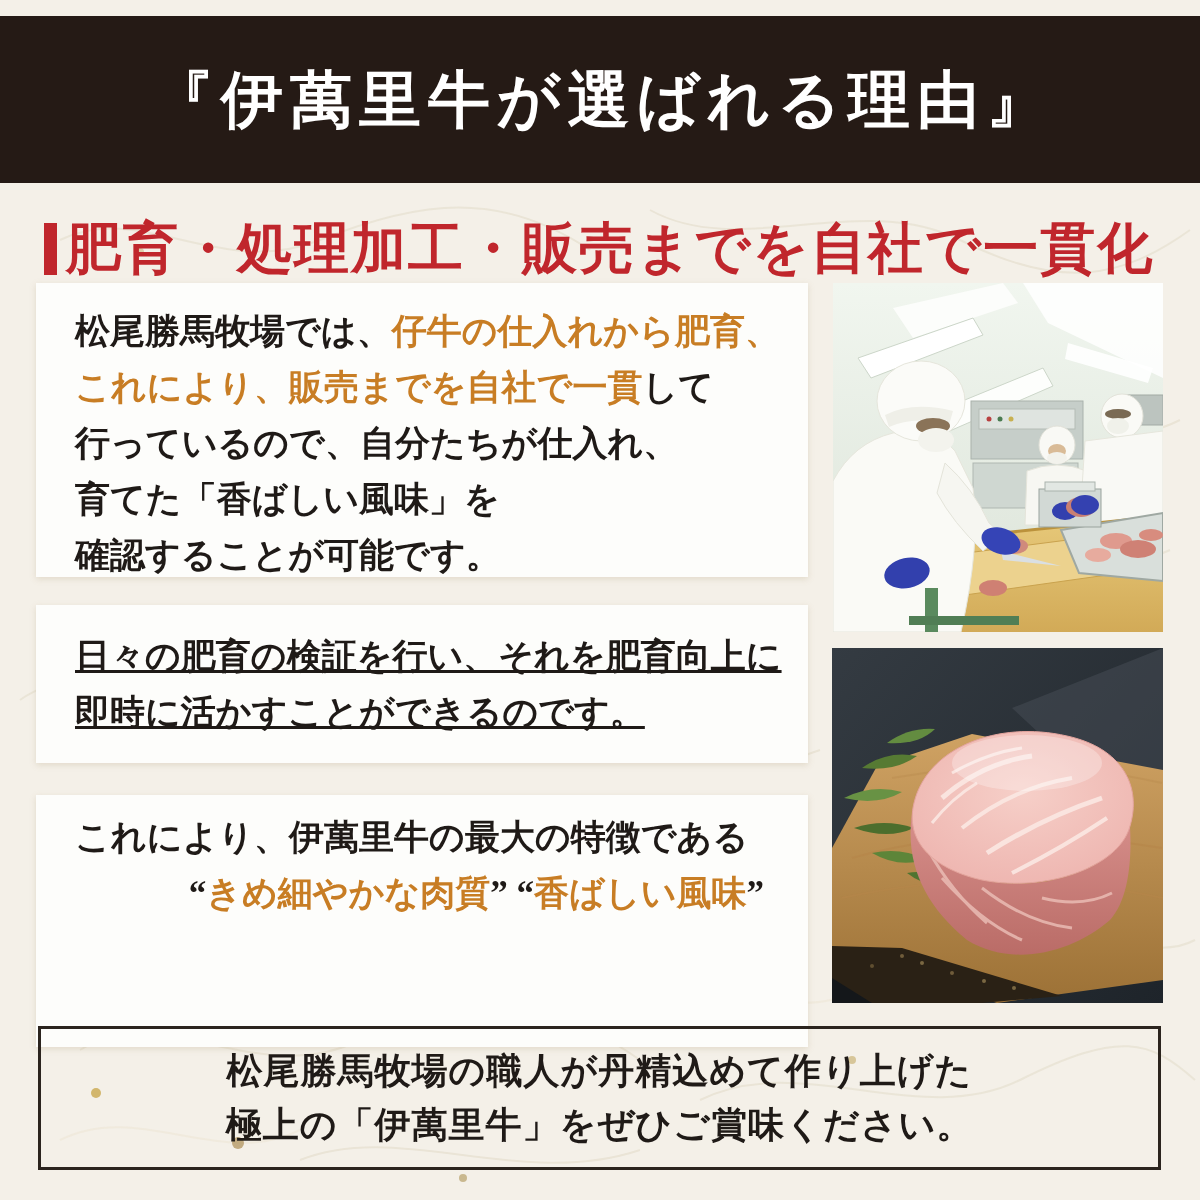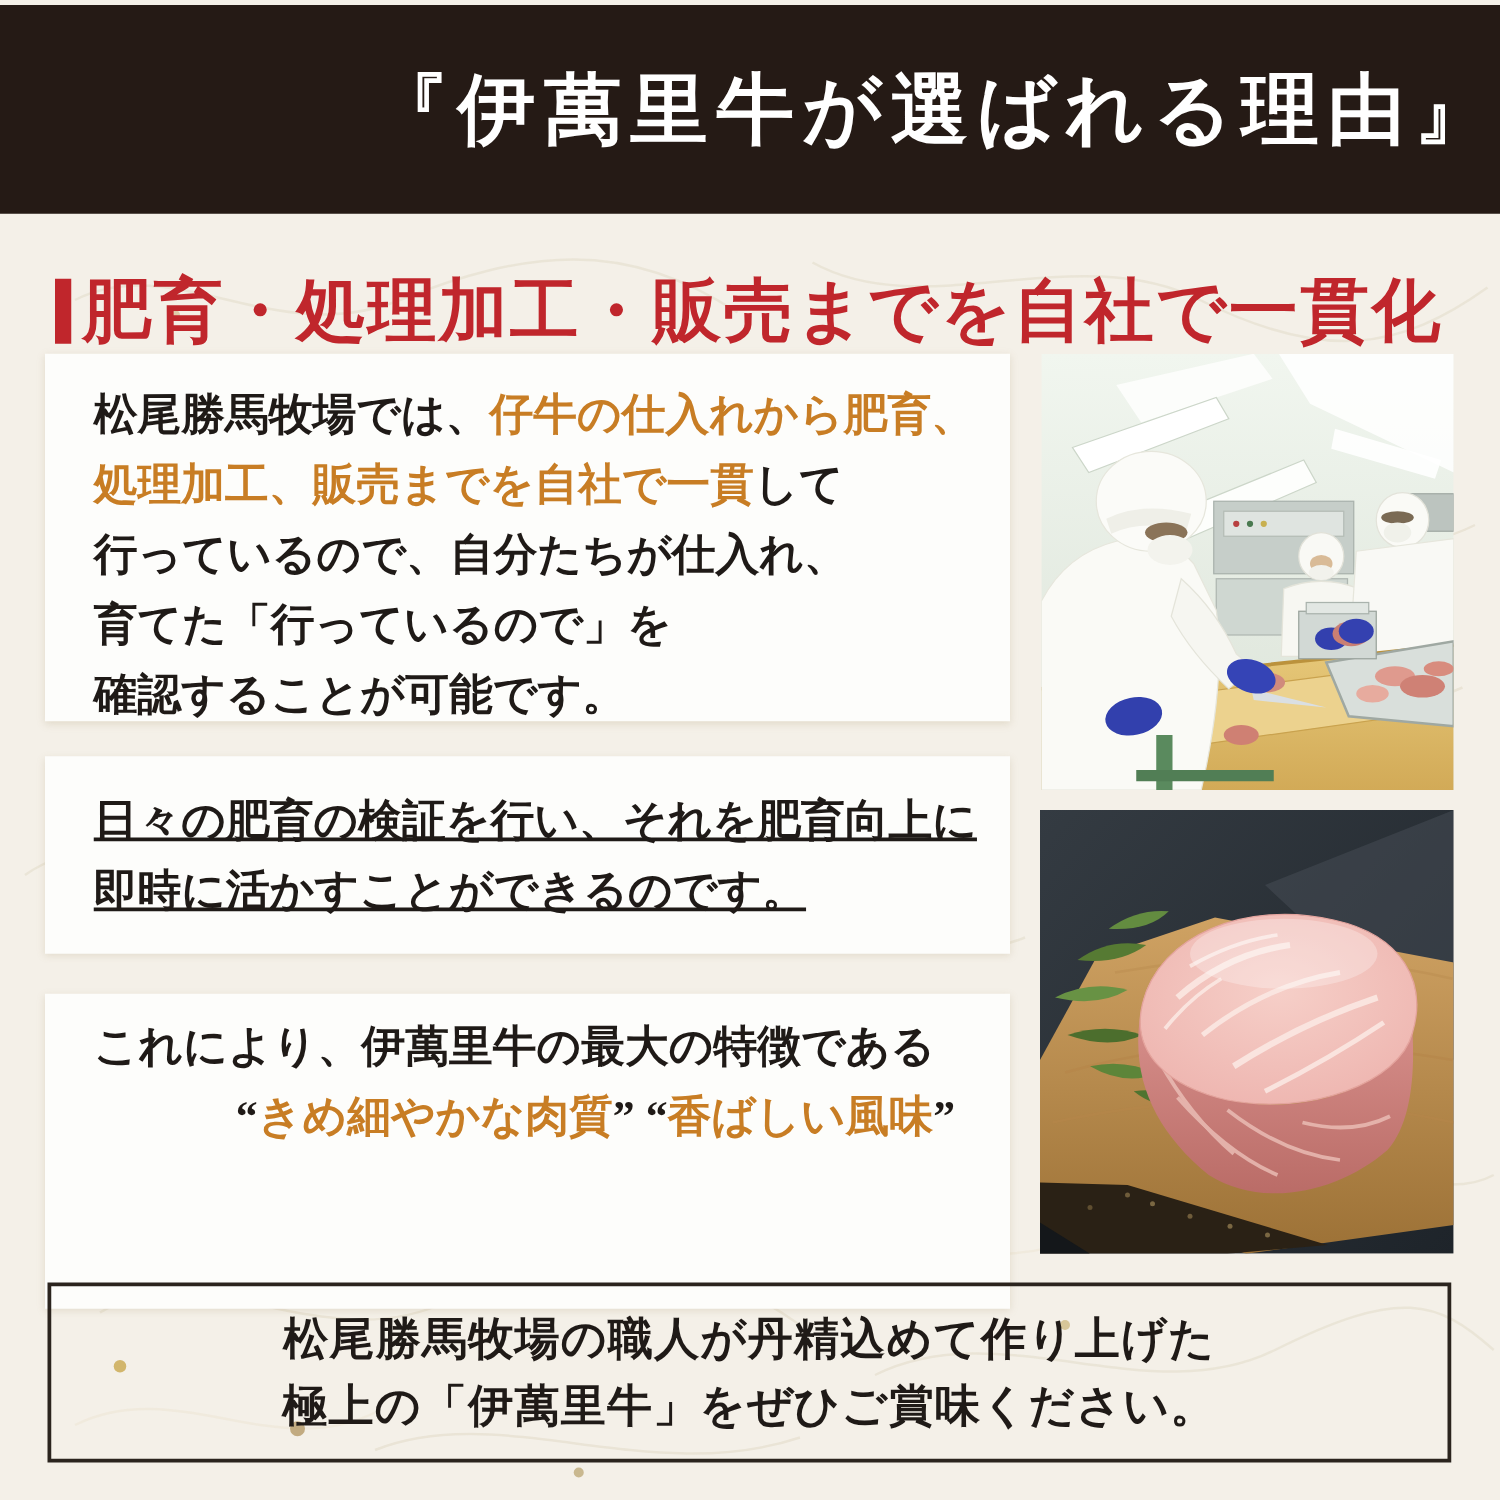--- a/index.html
+++ b/index.html
@@ -14,23 +14,23 @@
   html,body{margin:0;padding:0;background:#fff;}
   .page{
     position:relative;width:1200px;height:1200px;overflow:hidden;
     background:var(--pageBg);
     font-family:"Liberation Serif","DejaVu Serif",serif;
     color:var(--ink);
   }
   .texture{position:absolute;left:0;top:0;width:1200px;height:1200px;z-index:0;}
   
   .header{
-    position:absolute;left:0;top:4px;width:1200px;height:167px;z-index:2;
+    position:absolute;left:0;top:16px;width:1200px;height:167px;z-index:2;
     background:var(--headerBg);
-    display:flex;align-items:center;justify-content:flex-end;
+    display:flex;align-items:center;justify-content:center;
   }
   .header-title{
     color:#ffffff;font-size:62px;font-weight:700;letter-spacing:7px;
     white-space:nowrap;text-indent:7px;
   }
   
   .section-heading{
     position:absolute;left:44px;top:192px;z-index:2;
     display:flex;align-items:center;margin-top:20px;
   }
@@ -112,23 +112,23 @@
     <div class="header-title">『伊萬里牛が選ばれる理由』</div>
   </header>
 
   <div class="section-heading">
     <span class="bar"></span>
     <span class="txt">肥育・処理加工・販売までを自社で一貫化</span>
   </div>
 
   <section class="card card-1">
       <div class="line"><span>松尾勝馬牧場では、</span><span class="accent">仔牛の仕入れから肥育、</span></div>
-      <div class="line"><span class="accent">処理加工、販売までを自社で一貫</span><span>して</span></div>
+      <div class="line"><span class="accent">これにより、販売までを自社で一貫</span><span>して</span></div>
       <div class="line"><span>行っているので、自分たちが仕入れ、</span></div>
-      <div class="line"><span>育てた「行っているので」を</span></div>
+      <div class="line"><span>育てた「香ばしい風味」を</span></div>
       <div class="line"><span>確認することが可能です。</span></div>
     </section>
   <section class="card card-2">
       <div class="line"><span>日々の肥育の検証を行い、それを肥育向上に</span></div>
       <div class="line"><span>即時に活かすことができるのです。</span></div>
     </section>
   <section class="card card-3">
       <div class="line"><span>これにより、伊萬里牛の最大の特徴である</span></div>
       <div class="line"><span>“</span><span class="accent">きめ細やかな肉質</span><span>” “</span><span class="accent">香ばしい風味</span><span>”</span></div>
     </section>

